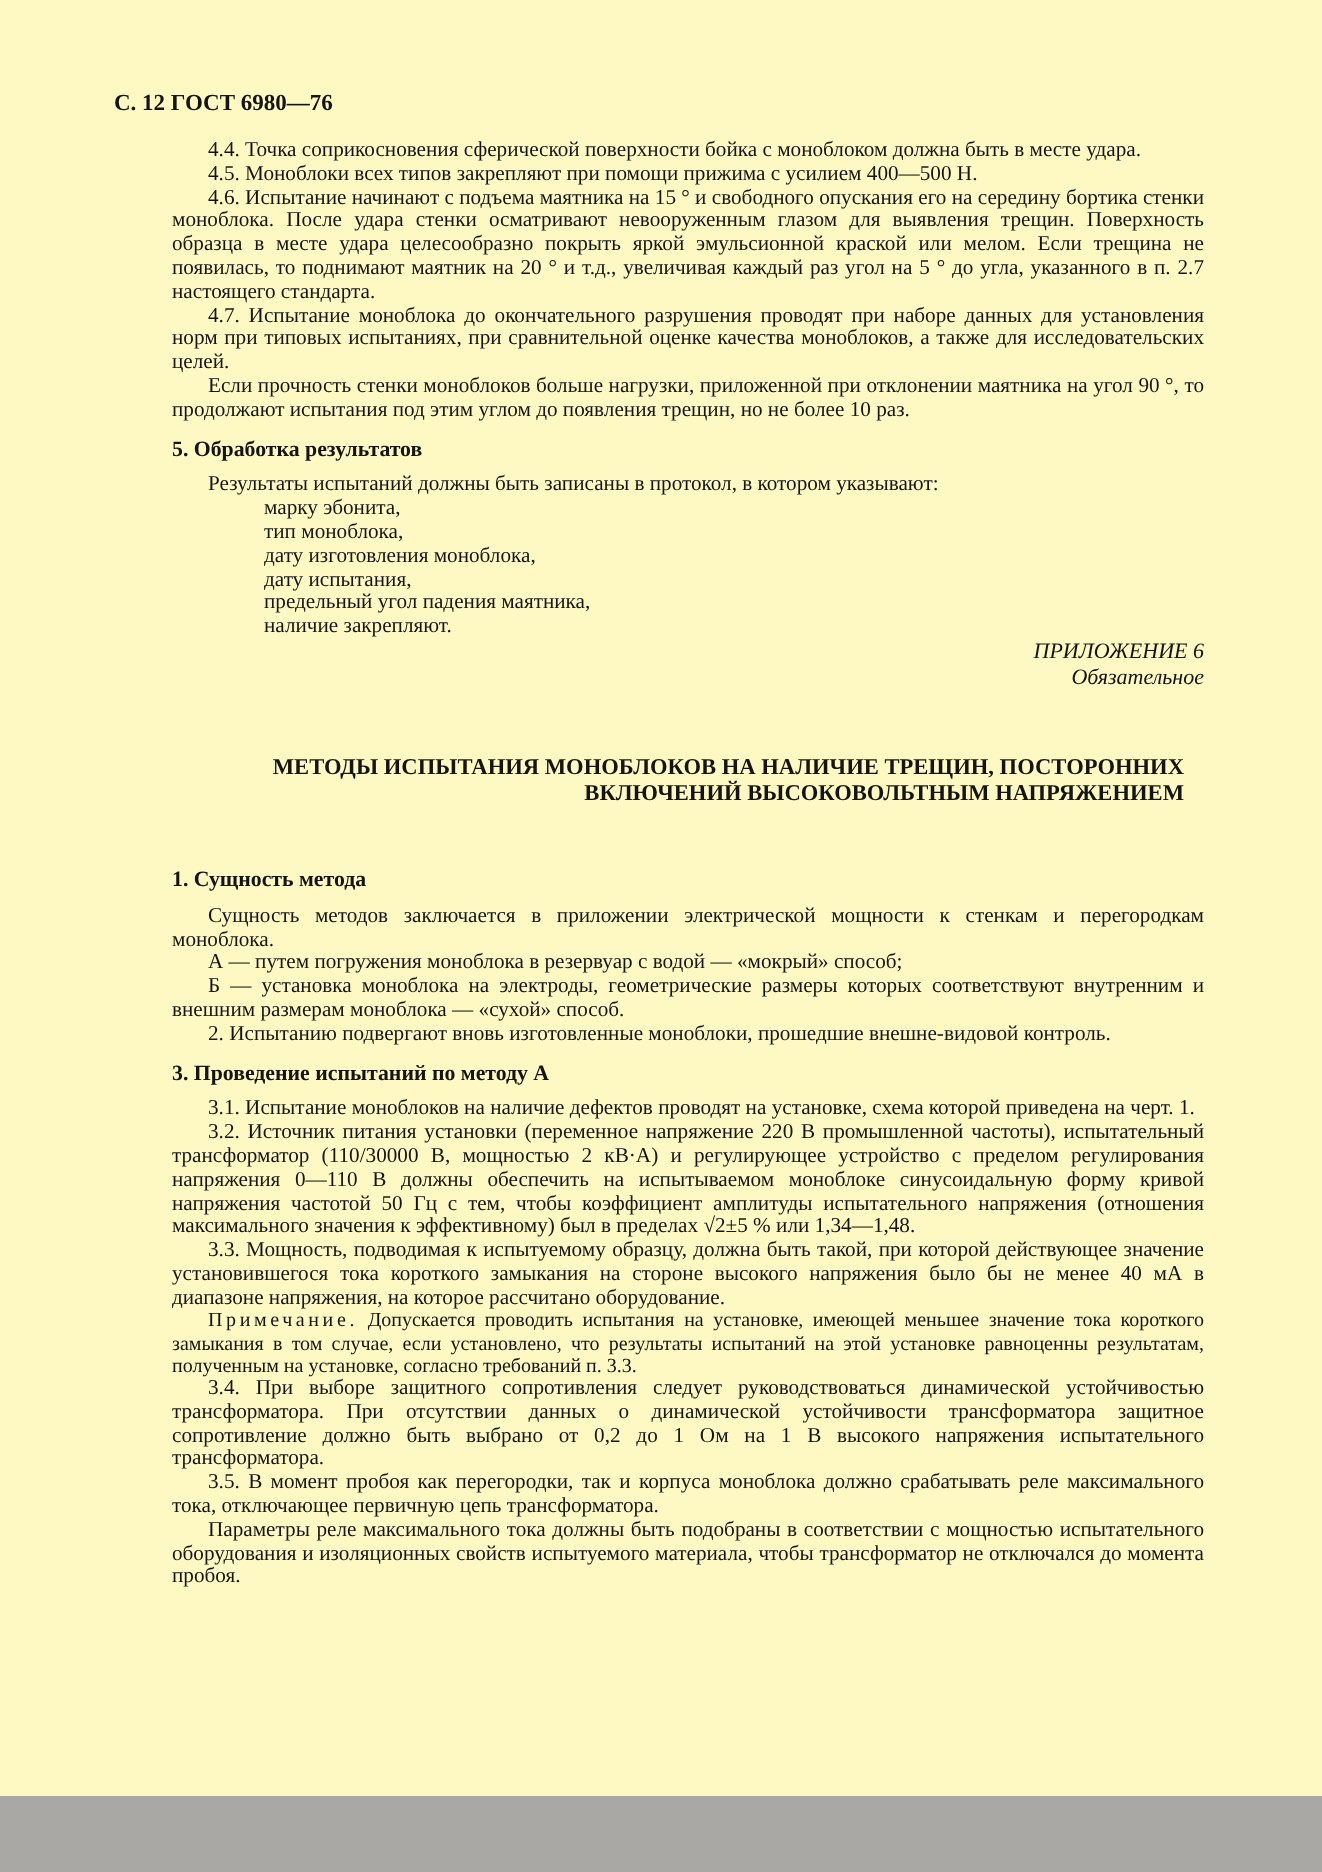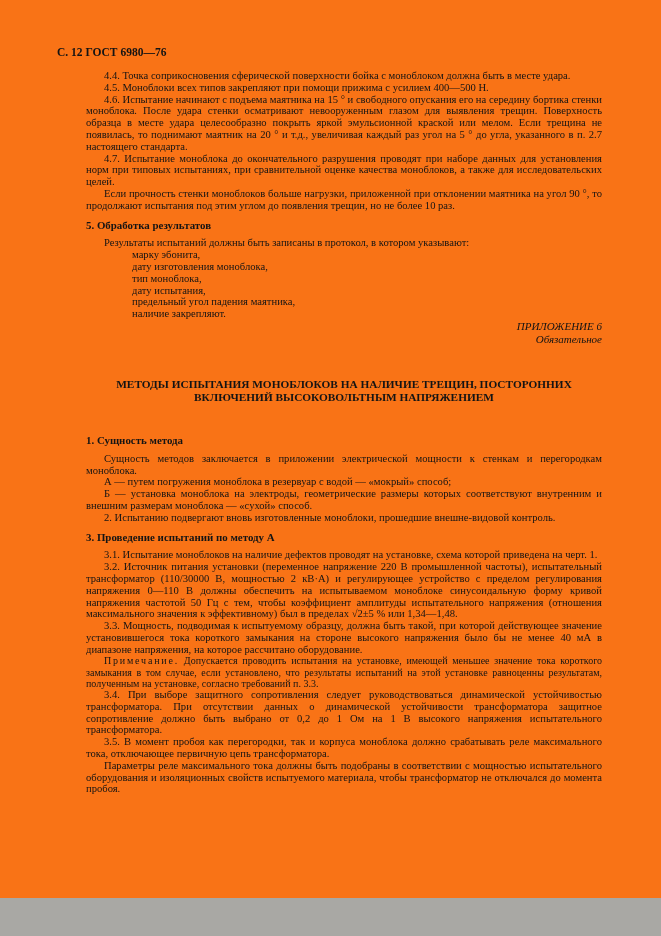--- a/index.html
+++ b/index.html
@@ -7,36 +7,36 @@
     width:661px;height:936px;
     background:#a9a8a4;
     font-family:"Liberation Serif", serif;
     color:#141414;
     position:relative;
     overflow:hidden;
   }
   .page{
     position:absolute;top:0;left:0;
     width:661px;height:898px;
-    background:#f97316;
+    background:#fef9c3;
   }
   .running-header{
     position:absolute;top:46px;left:57px;
     font-weight:bold;font-size:11.5px;
   }
   .content{
     position:absolute;top:70px;left:86px;width:516px;
     font-size:10.6px;line-height:11.8px;
   }
   .para{margin:0;text-indent:18px;text-align:justify;}
   .list-line{margin:0 0 0 18px;padding-left:28px;}
   .sec-heading{font-weight:bold;font-size:10.9px;margin:8px 0 6px;text-indent:0;}
   .right-ital{text-align:right;font-style:italic;font-size:11px;line-height:13px;margin:0;}
   .appendix-label{}
-  .title{text-align:center;font-weight:bold;font-size:11.3px;line-height:13.5px;margin:32px 10px 0;text-indent:0;}
+  .title{text-align:right;font-weight:bold;font-size:11.3px;line-height:13.5px;margin:32px 10px 0;text-indent:0;}
   .heading-s1{margin-top:30px;}
   .note{font-size:10px;line-height:11.2px;}
   .spaced{letter-spacing:1.8px;}
 </style>
 </head>
 <body>
 
 <div class="page">
 
   <div class="running-header">С. 12 ГОСТ 6980—76</div>
@@ -45,22 +45,22 @@
 
     <p class="para">4.4. Точка соприкосновения сферической поверхности бойка с моноблоком должна быть в месте удара.</p>
     <p class="para">4.5. Моноблоки всех типов закрепляют при помощи прижима с усилием 400—500 Н.</p>
     <p class="para">4.6. Испытание начинают с подъема маятника на 15 ° и свободного опускания его на середину бортика стенки моноблока. После удара стенки осматривают невооруженным глазом для выявления трещин. Поверхность образца в месте удара целесообразно покрыть яркой эмульсионной краской или мелом. Если трещина не появилась, то поднимают маятник на 20 ° и т.д., увеличивая каждый раз угол на 5 ° до угла, указанного в п. 2.7 настоящего стандарта.</p>
     <p class="para">4.7. Испытание моноблока до окончательного разрушения проводят при наборе данных для установления норм при типовых испытаниях, при сравнительной оценке качества моноблоков, а также для исследовательских целей.</p>
     <p class="para">Если прочность стенки моноблоков больше нагрузки, приложенной при отклонении маятника на угол 90 °, то продолжают испытания под этим углом до появления трещин, но не более 10 раз.</p>
 
     <p class="sec-heading">5. Обработка результатов</p>
     <p class="para">Результаты испытаний должны быть записаны в протокол, в котором указывают:</p>
     <div class="list-line">марку эбонита,</div>
+    <div class="list-line">тип моноблока,</div>
     <div class="list-line">дату изготовления моноблока,</div>
-    <div class="list-line">тип моноблока,</div>
     <div class="list-line">дату испытания,</div>
     <div class="list-line">предельный угол падения маятника,</div>
     <div class="list-line">наличие закрепляют.</div>
 
     <p class="right-ital appendix-label">ПРИЛОЖЕНИЕ 6</p>
     <p class="right-ital">Обязательное</p>
 
     <p class="title">МЕТОДЫ ИСПЫТАНИЯ МОНОБЛОКОВ НА НАЛИЧИЕ ТРЕЩИН, ПОСТОРОННИХ ВКЛЮЧЕНИЙ ВЫСОКОВОЛЬТНЫМ НАПРЯЖЕНИЕМ</p>
 
     <p class="sec-heading heading-s1">1. Сущность метода</p>

